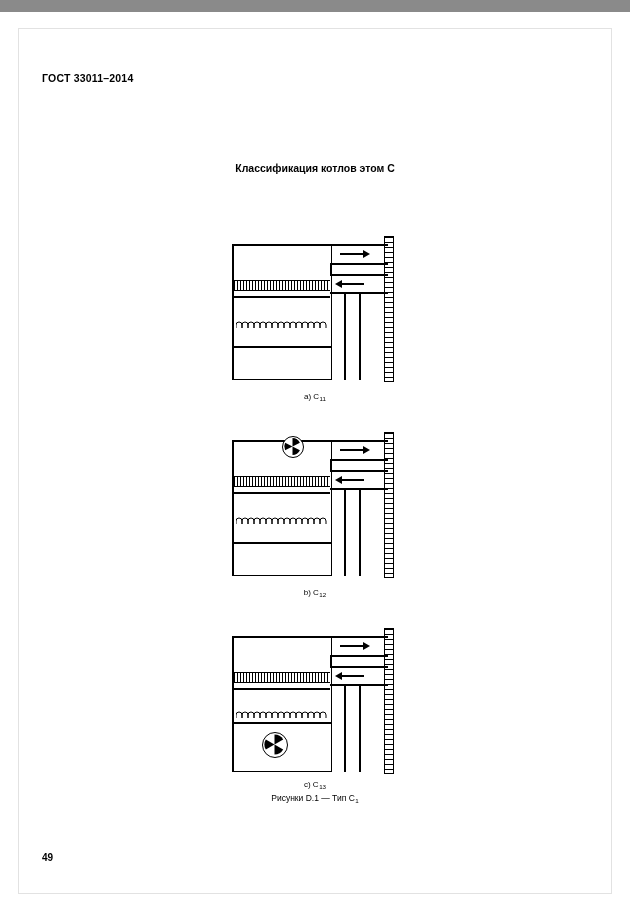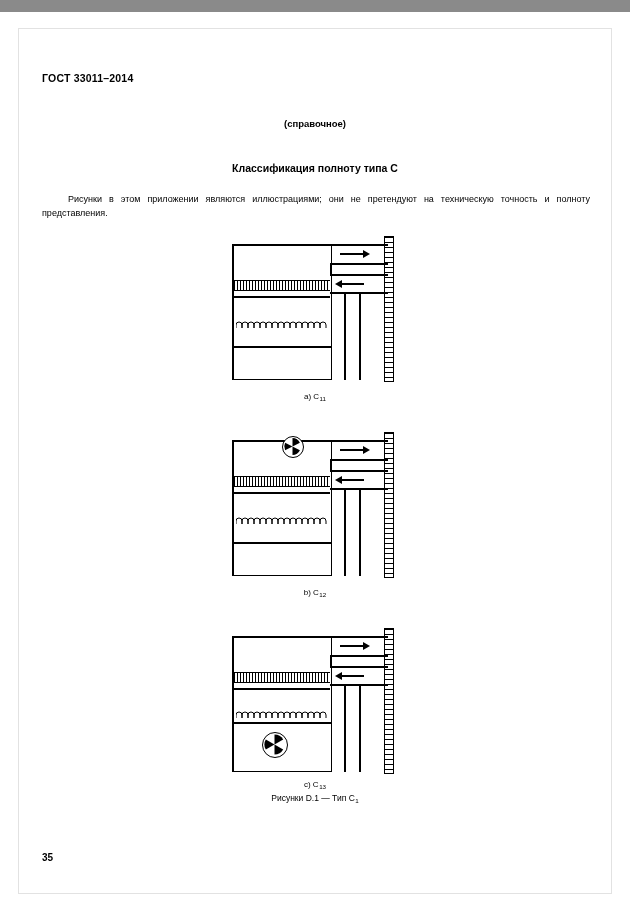--- a/index.html
+++ b/index.html
@@ -155,27 +155,23 @@
 </style>
 </head>
 <body>
 
 <div class="page">
 
   <div class="page-border"></div>
 
   <div class="doc-header">ГОСТ 33011–2014</div>
 
-  <div class="annex-sub">(справочное)</div>
-
-  <div class="section-title">Классификация полноту типа С</div>
-
-  <div class="body-text">
-    <span class="indent">Рисунки в этом приложении являются иллюстрациями; они не претендуют на техническую точность и полноту представления.</span>
-  </div>
+
+  <div class="section-title">Классификация котлов этом С</div>
+
 
   <div class="figures">
 
     <div class="fig-block">
 
       <div class="ln" style="left:232px; top:10px; width:100px; height:1.5px;"></div>
       <div class="ln" style="left:232px; top:10px; width:1.5px; height:136px;"></div>
       <div class="ln" style="left:232px; top:144.5px; width:100px; height:1.5px;"></div>
       <div class="ln" style="left:330.5px; top:10px; width:1.5px; height:136px;"></div>
 
@@ -294,15 +290,15 @@
       <div class="arrow-line" style="left:340px; top:49px; width:24px;"></div>
       <div class="arrow-head left" style="left:335px; top:46px;"></div>
 
       <div class="fig-caption" style="top:154px;"><span>c) C</span><span class="sub">13</span></div>
 
       <div class="final-caption" style="top:167px;"><span>Рисунки D.1 — Тип C</span><span class="sub">1</span></div>
     </div>
 
   </div>
 
-  <div class="page-number">35</div>
+  <div class="page-number">49</div>
 
 </div>
 
 </body></html>

